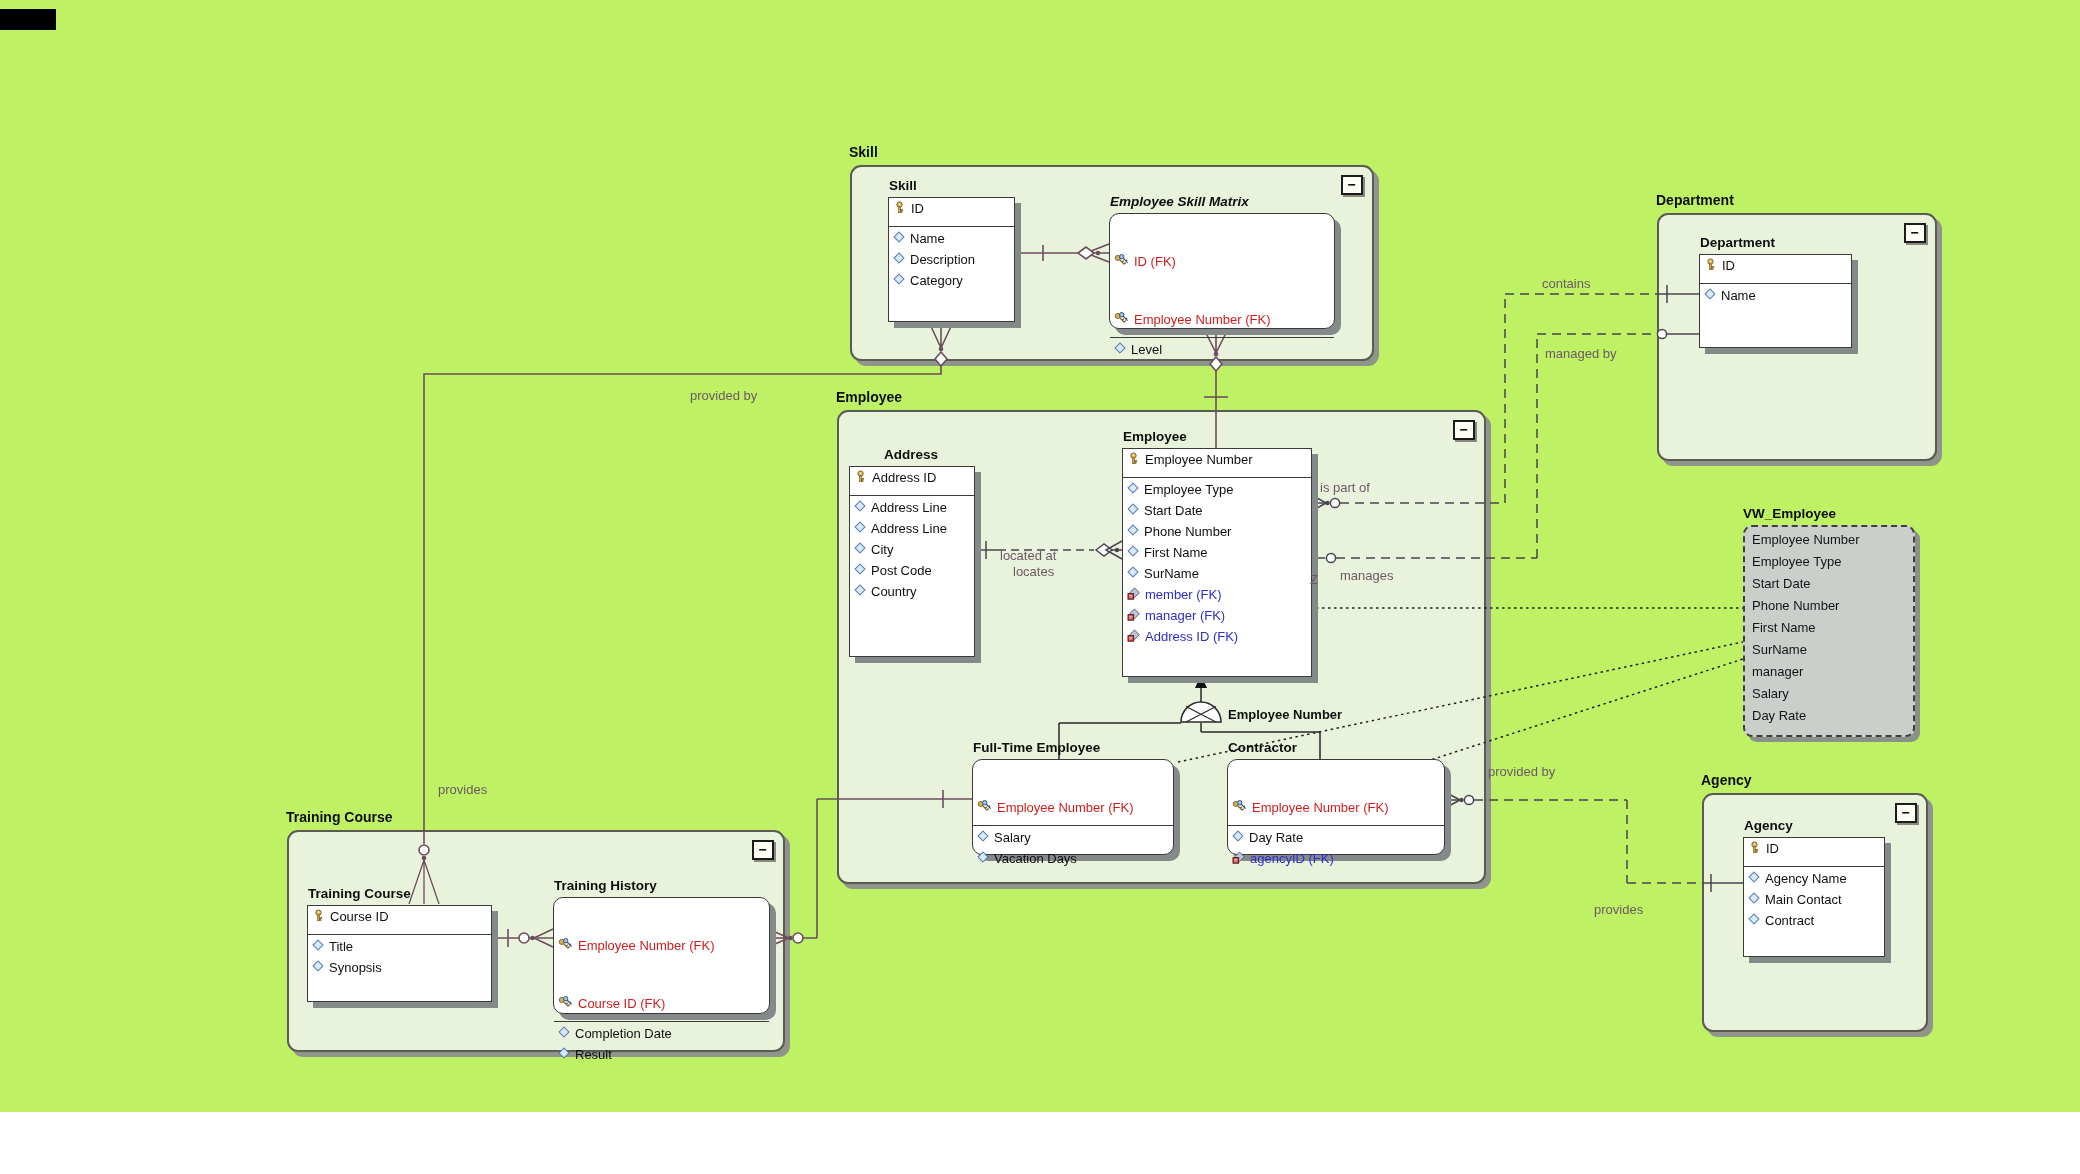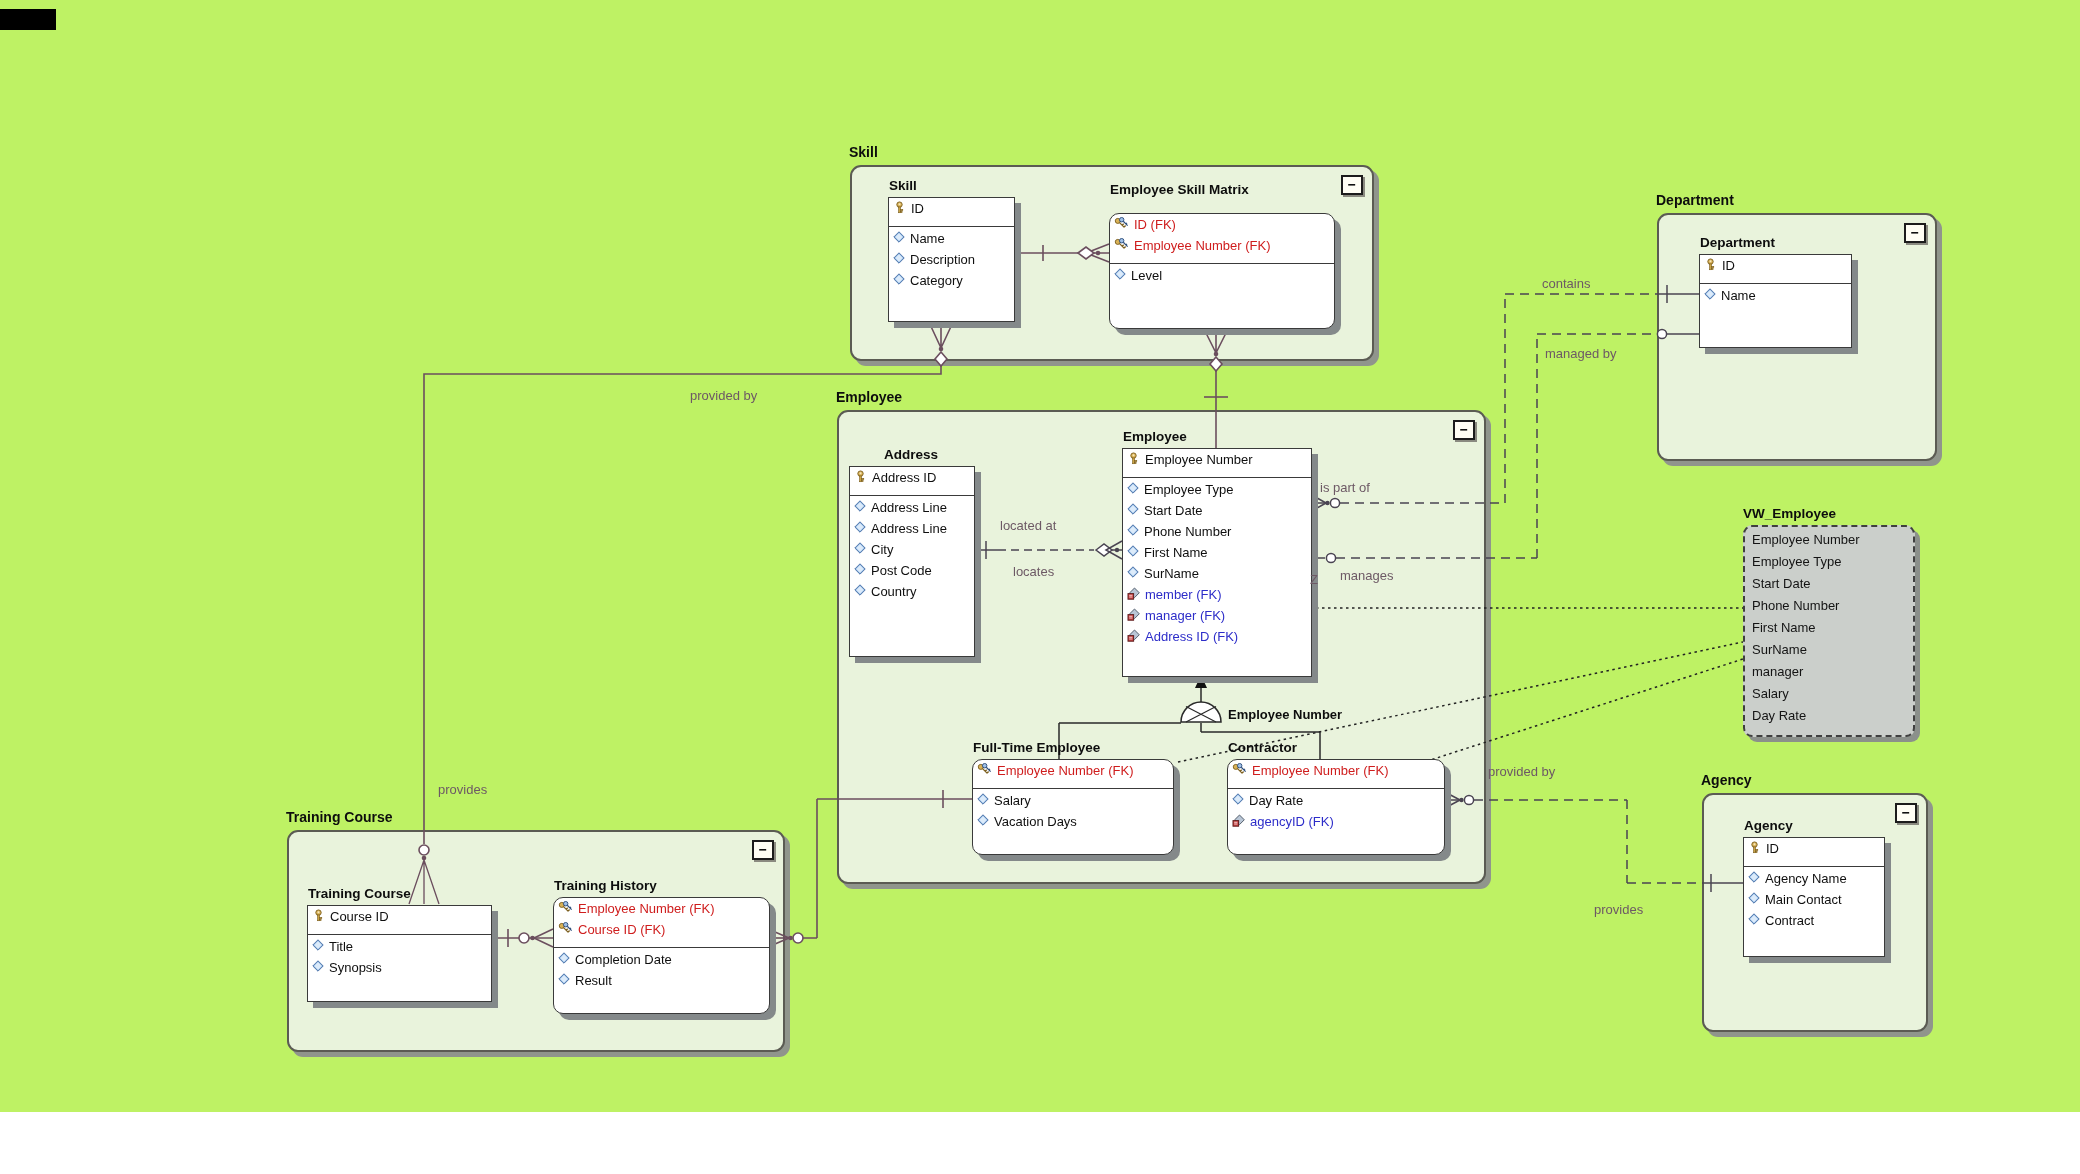--- a/index.html
+++ b/index.html
@@ -14,21 +14,21 @@
            justify-content:center;font-weight:bold;font-size:13px;line-height:10px;color:#000;
            font-family:"DejaVu Sans Mono",monospace;cursor:pointer;}
   .entity{position:absolute;background:#ffffff;border:1.6px solid #3a3a3a;
           box-shadow:6px 6px 0 #84898a;z-index:3;}
   .entity.rounded{border-radius:10px;}
   .entity-title{position:absolute;font-weight:bold;font-size:13.5px;color:#0d0d0d;z-index:4;white-space:nowrap;}
   .sec-pk{padding:3px 3px 4px 4px;border-bottom:1.6px solid #3a3a3a;}
   .sec-attrs{padding:4px 3px 3px 4px;}
   .row{display:flex;align-items:flex-start;gap:5px;height:21px;font-size:13px;white-space:nowrap;
        overflow:hidden;color:#0f0f0f;}
-  .row.fkpk{color:#cf1d1d;}
+  .row.fkpk{color:#cf1d1d;margin-top:37px;}
   .row.fk{color:#2d2dc9;}
   .row .ic{flex:0 0 auto;display:inline-flex;}
   .view-box{position:absolute;background:#cbcfcb;border:2px dashed #3f3f3f;border-radius:9px;
             box-shadow:5px 5px 0 #8b908b;z-index:3;padding:5px 4px 4px 7px;}
   .view-row{height:22px;font-size:13px;color:#141414;white-space:nowrap;overflow:hidden;}
   .edge-label{position:absolute;font-size:13px;color:#6d5965;z-index:4;white-space:nowrap;}
   .disc-label{position:absolute;font-weight:bold;font-size:13px;color:#0d0d0d;z-index:4;white-space:nowrap;}
   .black-bar{position:absolute;background:#000;z-index:6;}
 </style>
 </head>
@@ -196,21 +196,21 @@
           <span class="ic">
             <svg viewBox="0 0 12 12" width="12" height="12">
               <polygon points="6,0.8 11.2,6 6,11.2 0.8,6" fill="#9cc0e6" stroke="#4a72a8"></polygon>
               <polygon points="6,2.3 9.7,6 6,9.7 2.3,6" fill="#dcebfa"></polygon>
             </svg>
           </span>
           <span>Category</span>
         </div>
       </div>
     </div>
-    <div class="entity-title" style="left: 1110px; top: 182px;">Employee Skill Matrix</div>
+    <div class="entity-title" style="left: 1110px; top: 194px; font-style: italic;">Employee Skill Matrix</div>
     <div class="entity rounded" style="left: 1109px; top: 213px; width: 224px; height: 114px;">
       <div class="sec-pk">
         <div class="row fkpk">
           <span class="ic">
             <svg viewBox="0 0 16 14" width="15" height="13">
               <g stroke="#7c5f1e">
                 <circle cx="4" cy="4.2" r="2.7" fill="#d9b257"></circle>
                 <path d="M5.9,6.1 L11,11.2 M8.9,8.7 L10.4,7.2 M10.9,10.7 L12.4,9.2" stroke-width="1.4" fill="none"></path>
               </g>
               <g stroke="#2f4f7c">
@@ -661,21 +661,21 @@
       <div class="view-row">Start Date</div>
       <div class="view-row">Phone Number</div>
       <div class="view-row">First Name</div>
       <div class="view-row">SurName</div>
       <div class="view-row">manager</div>
       <div class="view-row">Salary</div>
       <div class="view-row">Day Rate</div>
     </div>
     <div class="edge-label" style="left: 690px; top: 388px;">provided by</div>
     <div class="edge-label" style="left: 438px; top: 782px;">provides</div>
-    <div class="edge-label" style="left: 1000px; top: 518px; text-align: right;">located at</div>
+    <div class="edge-label" style="left: 1000px; top: 548px; text-align: right;">located at</div>
     <div class="edge-label" style="left: 965px; top: 564px; padding-left: 48px;">locates</div>
     <div class="edge-label" style="left: 1320px; top: 480px; text-align: right;">is part of</div>
     <div class="edge-label" style="left: 1310px; top: 572px;">Z</div>
     <div class="edge-label" style="left: 1340px; top: 568px;">manages</div>
     <div class="edge-label" style="left: 1542px; top: 276px;">contains</div>
     <div class="edge-label" style="left: 1545px; top: 346px;">managed by</div>
     <div class="edge-label" style="left: 1488px; top: 764px;">provided by</div>
     <div class="edge-label" style="left: 1594px; top: 902px;">provides</div>
     <div class="disc-label" style="left: 1228px; top: 707px;">Employee Number</div>
   </div>

